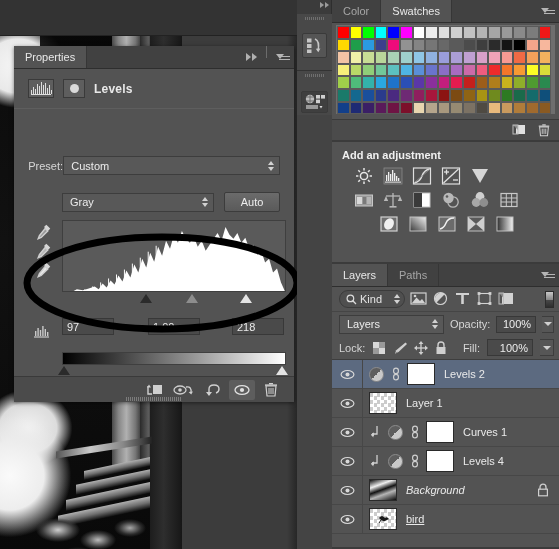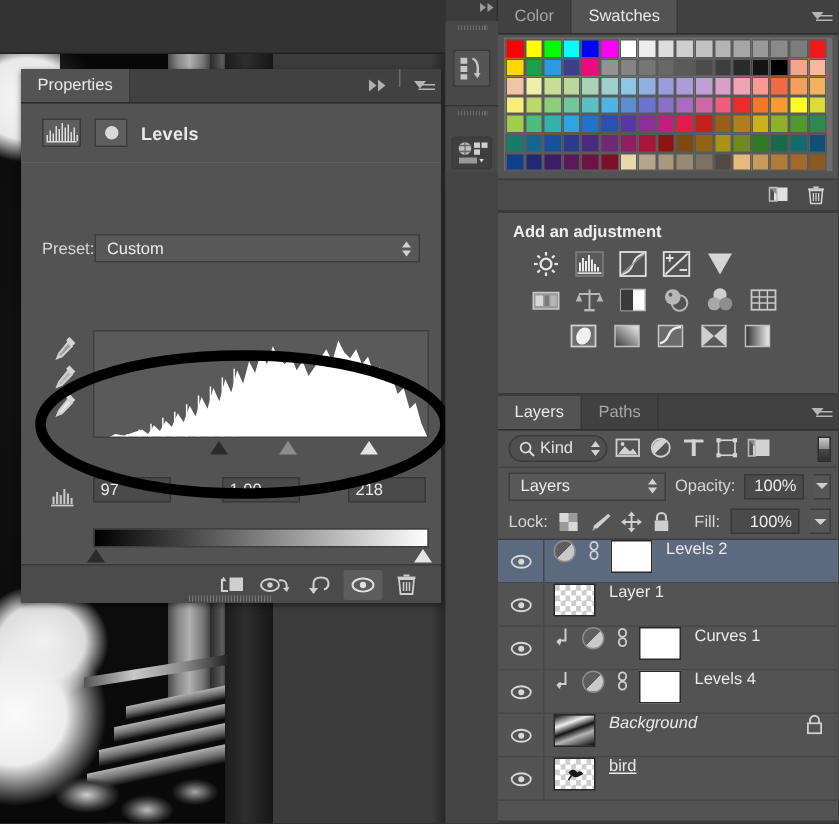--- a/index.html
+++ b/index.html
@@ -155,21 +155,21 @@
   .levels-glyph .base { position: absolute; left: 2px; right: 2px; bottom: 2px; height: 1px; background: #ddd; }
   .mask-glyph {
     width: 22px; height: 19px; background: #5e5e5e; border: 1px solid #3a3a3a;
     display: flex; align-items: center; justify-content: center;
   }
   .mask-glyph .dot { width: 9px; height: 9px; border-radius: 50%; background: #d9d9d9; }
   .prop-title { font-size: 12px; font-weight: bold; color: #e9e9e9; letter-spacing: .2px; }
   .prop-sep { height: 1px; background: #434343; border-bottom: 1px solid #5e5e5e; margin: 2px 0 0; }
 
   .row { display: flex; align-items: center; }
-  .lbl { color: #d6d6d6; font-size: 11px; }
+  .lbl { color: #d6d6d6; font-size: 11px; text-align: center; }
 
   .pselect {
     background: #585858; border: 1px solid #3d3d3d;
     height: 19px; display: flex; align-items: center;
     padding: 0 4px 0 7px; color: #ececec; font-size: 11px;
     position: relative;
   }
   .pselect .stepper {
     position: absolute; right: 5px; top: 50%; transform: translateY(-50%);
     display: flex; flex-direction: column; gap: 2px;
@@ -330,21 +330,21 @@
     display: flex; align-items: center; justify-content: flex-end;
     padding-right: 4px; font-size: 11px; color: #ececec;
   }
   .opa-caret {
     width: 14px; height: 17px; background: #565656; border: 1px solid #3d3d3d; border-left: none;
     display: flex; align-items: center; justify-content: center;
   }
   .opa-caret .c { width: 0; height: 0; border-left: 4px solid transparent; border-right: 4px solid transparent; border-top: 4px solid #d0d0d0; }
 
   .layer-row {
-    height: 29px; display: flex; align-items: flex-start;
+    height: 29px; display: flex; align-items: center;
     border-bottom: 1px solid #474747; position: relative;
     background: #535353;
   }
   .layer-row.selected { background: #5c6a80; }
   .eye-cell { width: 31px; display: flex; align-items: center; justify-content: center; border-right: 1px solid #474747; height: 100%; }
   .thumb {
     width: 28px; height: 22px; border: 1px solid #2a2a2a; margin-left: 6px; flex: 0 0 auto;
     background:
       repeating-conic-gradient(#ffffff 0% 25%, #cccccc 0% 50%) 0 0 / 7px 7px;
     position: relative; overflow: hidden;
@@ -449,20 +449,32 @@
       <span class="lbl" style="width:40px;">Preset:</span>
       <span class="pselect" style="width:244px;">
         <span>Custom</span>
         <span class="stepper">
             <span class="up"></span>
             <span class="dn"></span>
           </span>
       </span>
     </div>
 
+    <div class="row" style="position:absolute; left:48px; top:146px; width:218px; justify-content:space-between;">
+      <span class="pselect" style="width:152px;">
+        <span>Gray</span>
+        <span class="stepper">
+            <span class="up"></span>
+            <span class="dn"></span>
+          </span>
+      </span>
+      <span class="btn" style="width:56px;">
+        <span>Auto</span>
+      </span>
+    </div>
 
     <div class="eyedroppers">
       <span class="eyedrop">
         <svg width="18" height="19" viewBox="0 0 18 19">
             <g stroke="#cfcfcf" stroke-width="1.4" fill="none">
               <path d="M12.5 3.2 L15 5.7"></path>
               <path d="M11.3 4.4 L13.8 6.9 L7.2 13.5 L4.2 14.7 L5.4 11.7 Z" fill="#9a9a9a"></path>
             </g>
             <rect x="10.4" y="2" width="5.6" height="3.2" fill="#d6d6d6" transform="rotate(45 13 3.6)"></rect>
           </svg>

